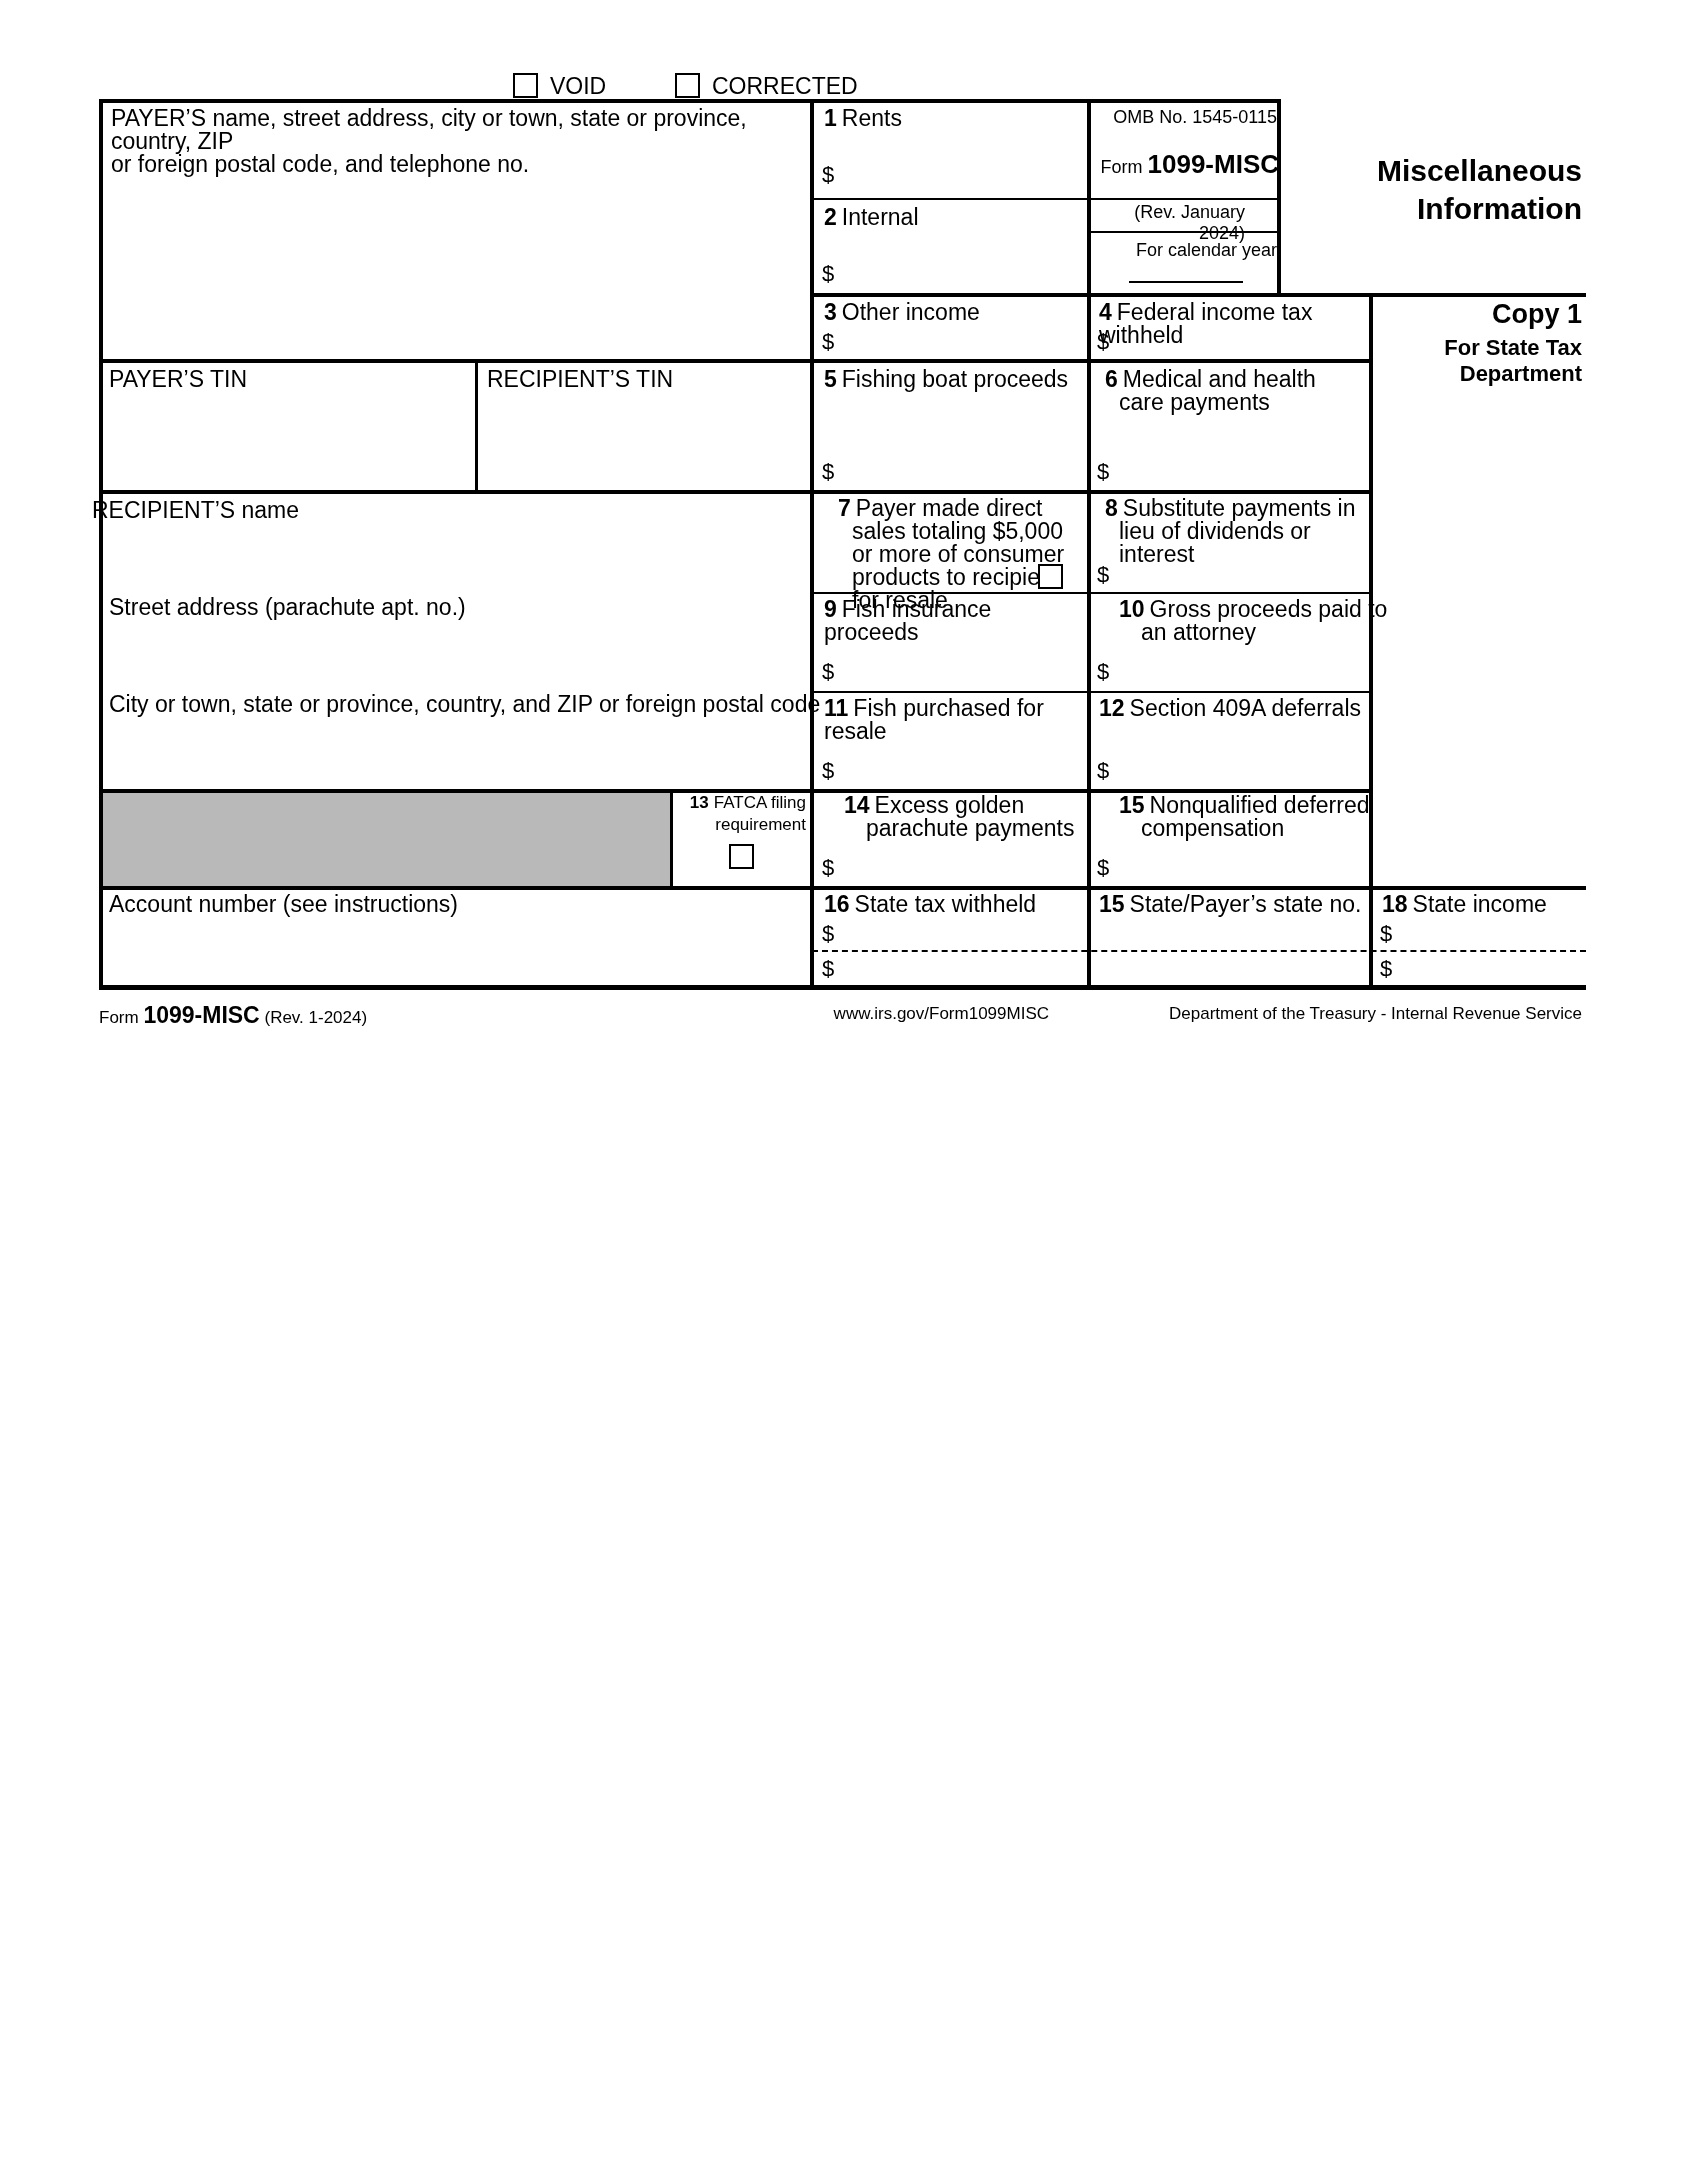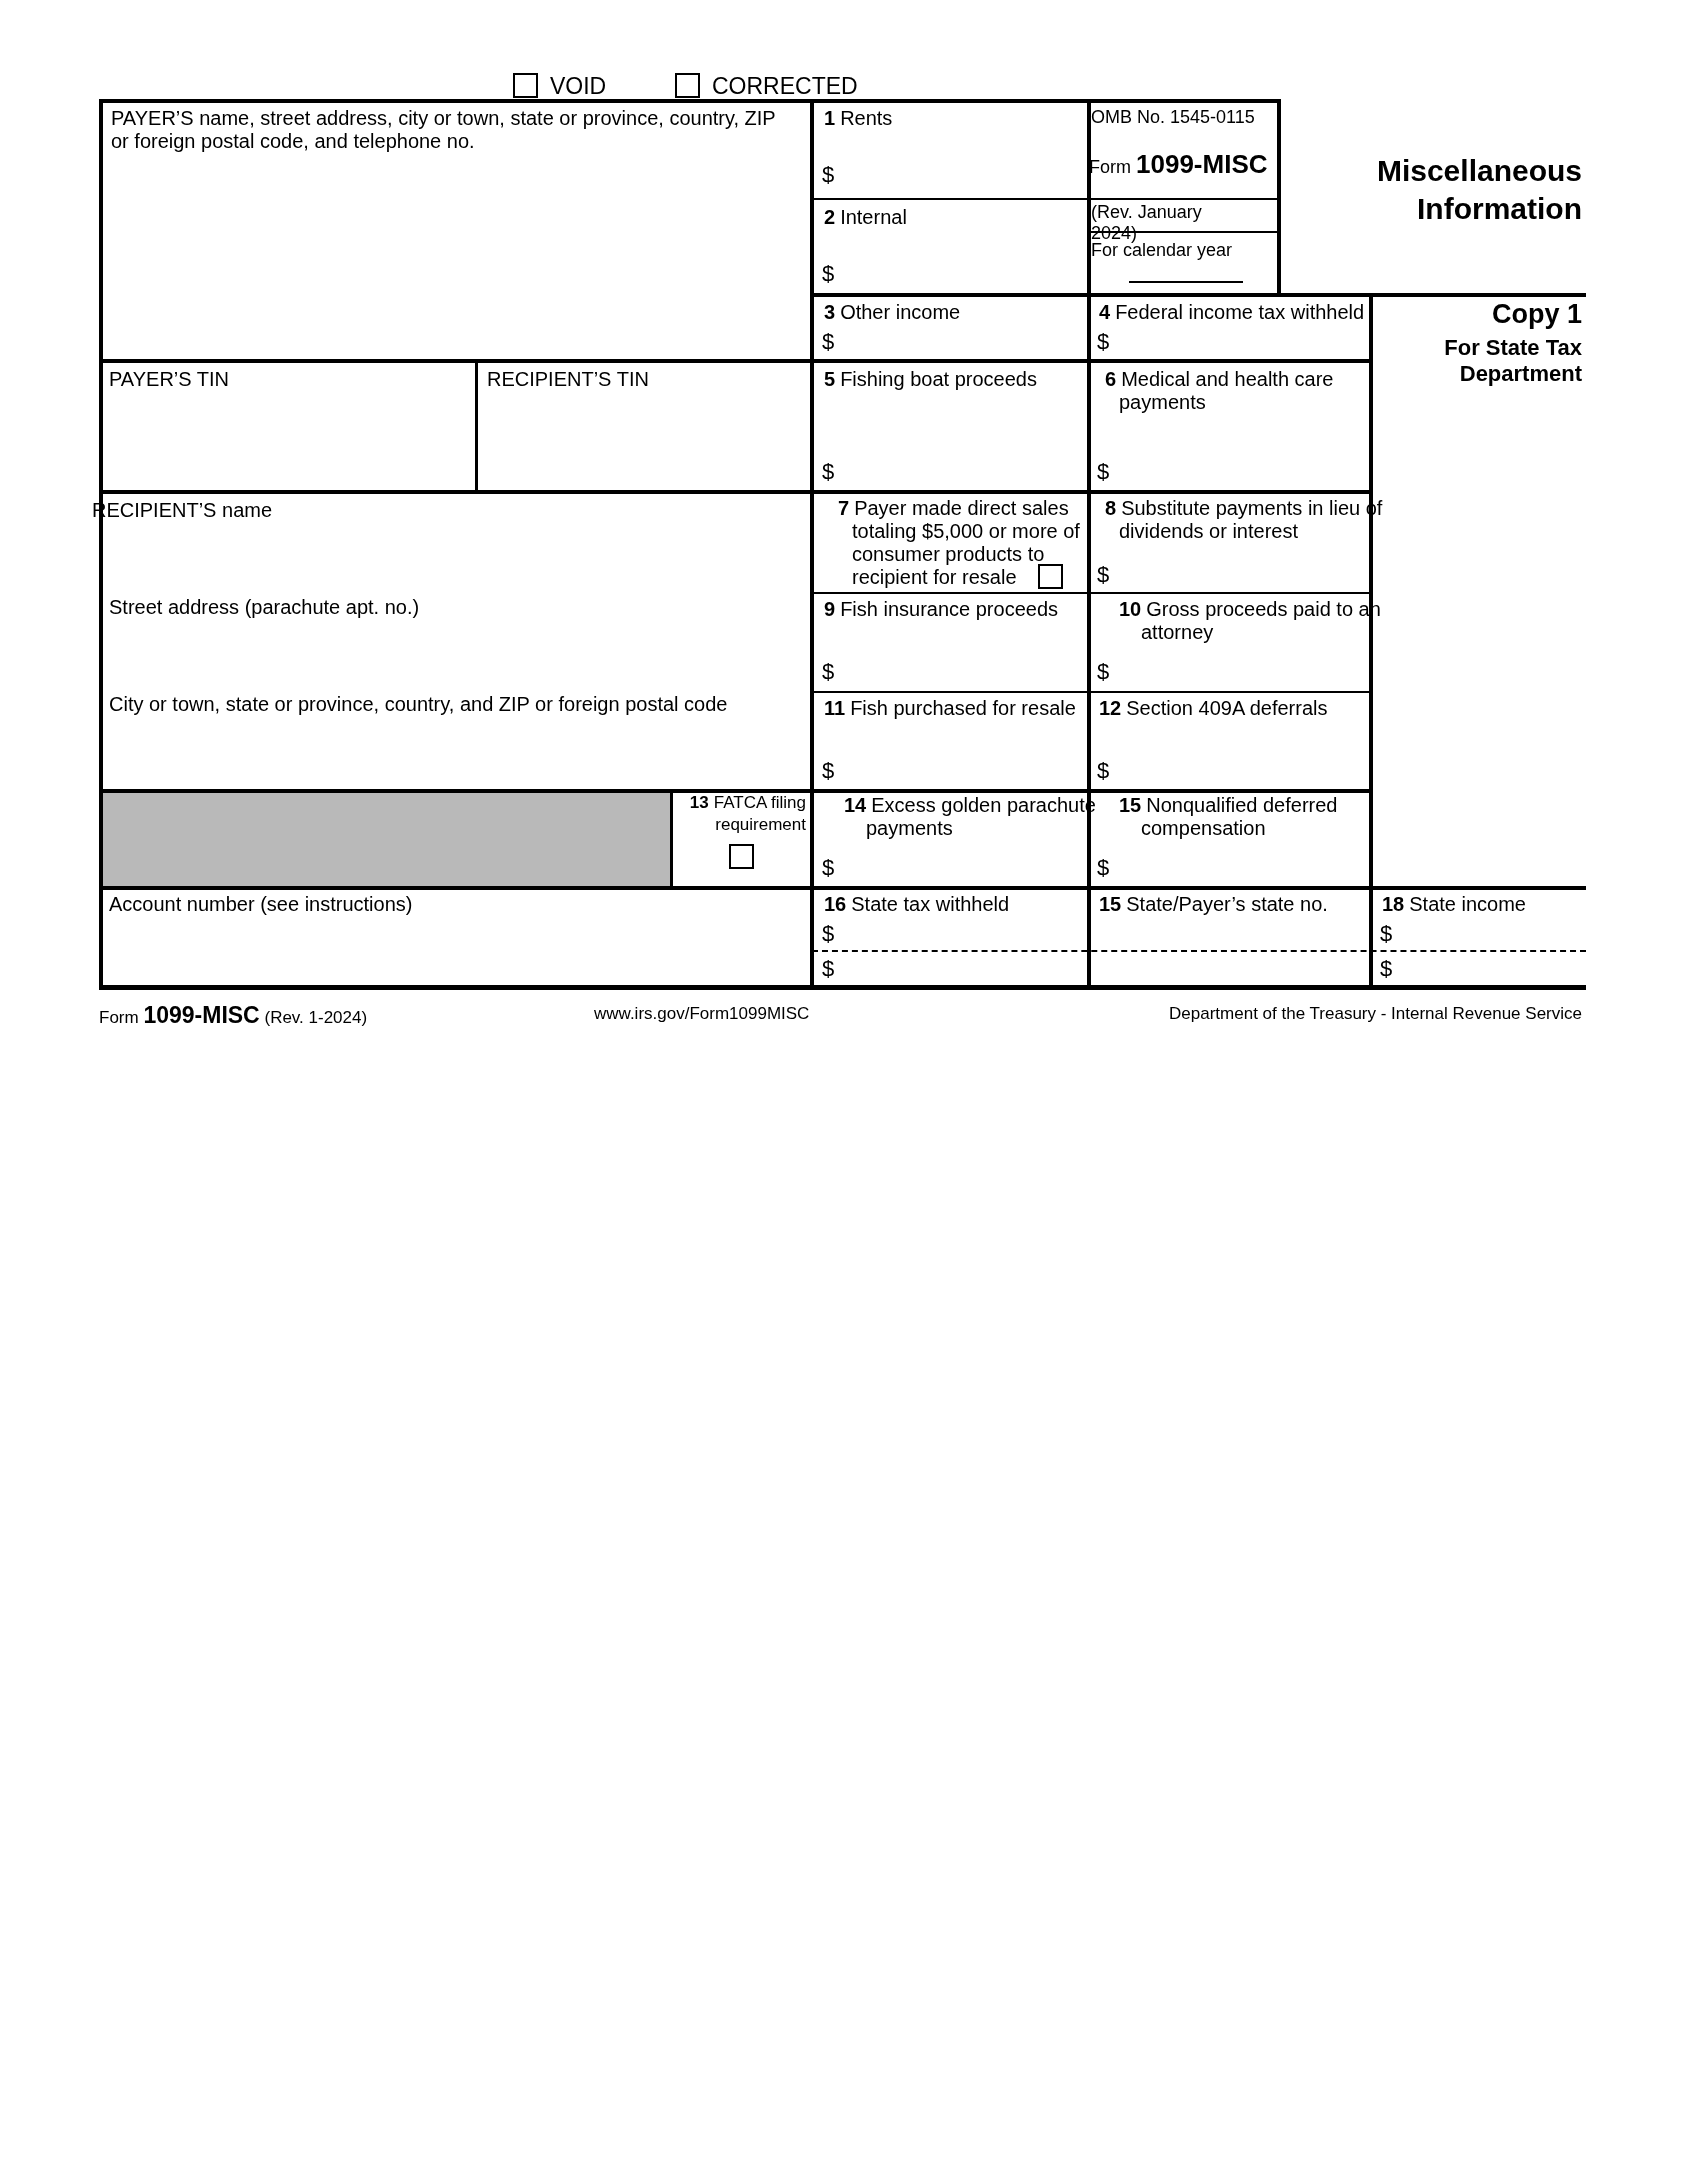--- a/index.html
+++ b/index.html
@@ -1,26 +1,26 @@
 <!DOCTYPE html>
 <html><head>
 <meta charset="utf-8">
 <style>
   html,body{margin:0;padding:0}
   body{width:1683px;height:2178px;position:relative;background:#fff;color:#000;
        font-family:"Liberation Sans",sans-serif;-webkit-font-smoothing:antialiased}
   .ab{position:absolute}
   .ln{position:absolute;background:#000}
-  .lbl{position:absolute;font-size:20px;line-height:23px}
+  .lbl{position:absolute;font-size:23px;line-height:23px}
   .hang{text-indent:-14px;padding-left:14px}
   .hang2{text-indent:-22px;padding-left:22px}
   .num{font-weight:700;margin-right:5px}
   .amount{position:absolute;font-size:22px;line-height:26px}
   .cb{position:absolute;width:25px;height:25px;border:2px solid #000;background:#fff;box-sizing:border-box}
-  .ctr{text-align:left}
+  .ctr{text-align:right}
   .rt{text-align:right}
   .field{position:absolute;background:transparent}
   .cbx-lab{position:absolute;font-size:23px;font-weight:400}
   .shade{position:absolute;background:#b9b9b9}
   .title{position:absolute;font-weight:700;font-size:30px}
   .copy1{position:absolute;font-weight:700;font-size:27px}
   .copysub{position:absolute;font-weight:700;font-size:22px}
   .ombt{position:absolute;font-size:18px}
   .formbig{font-size:26px;font-weight:700}
   .foot{position:absolute;font-size:17px}

